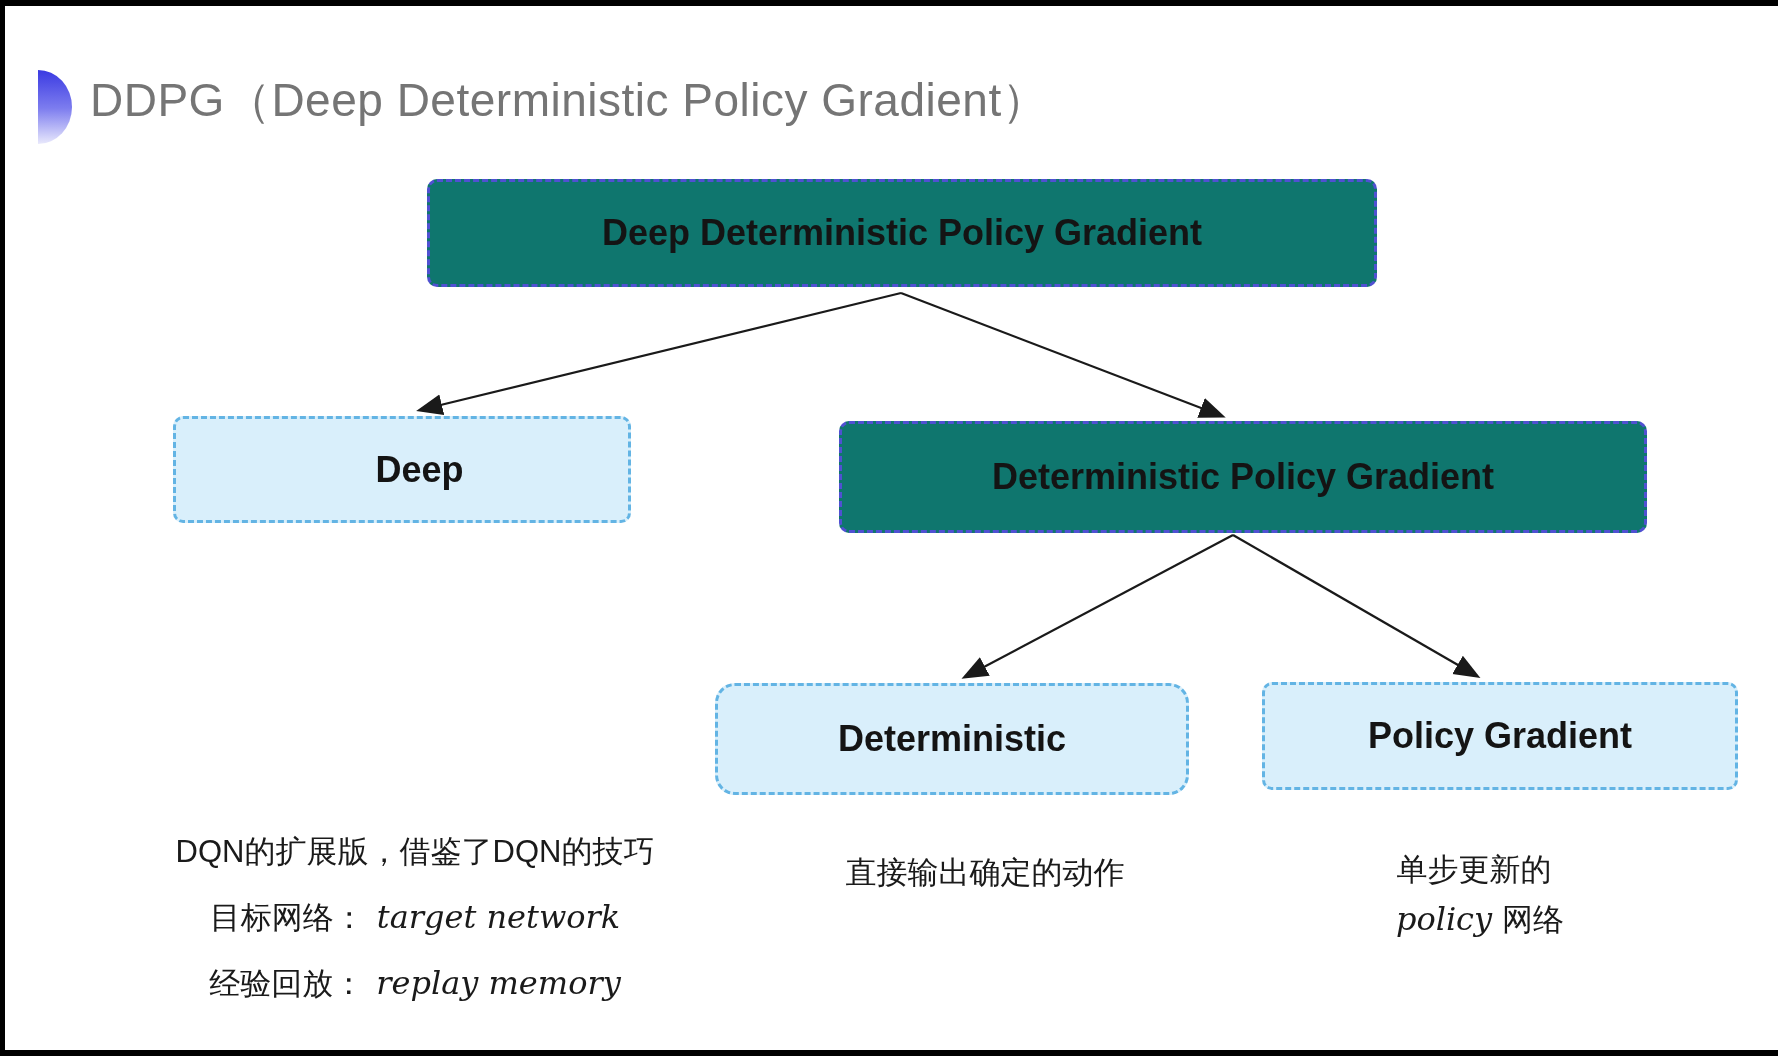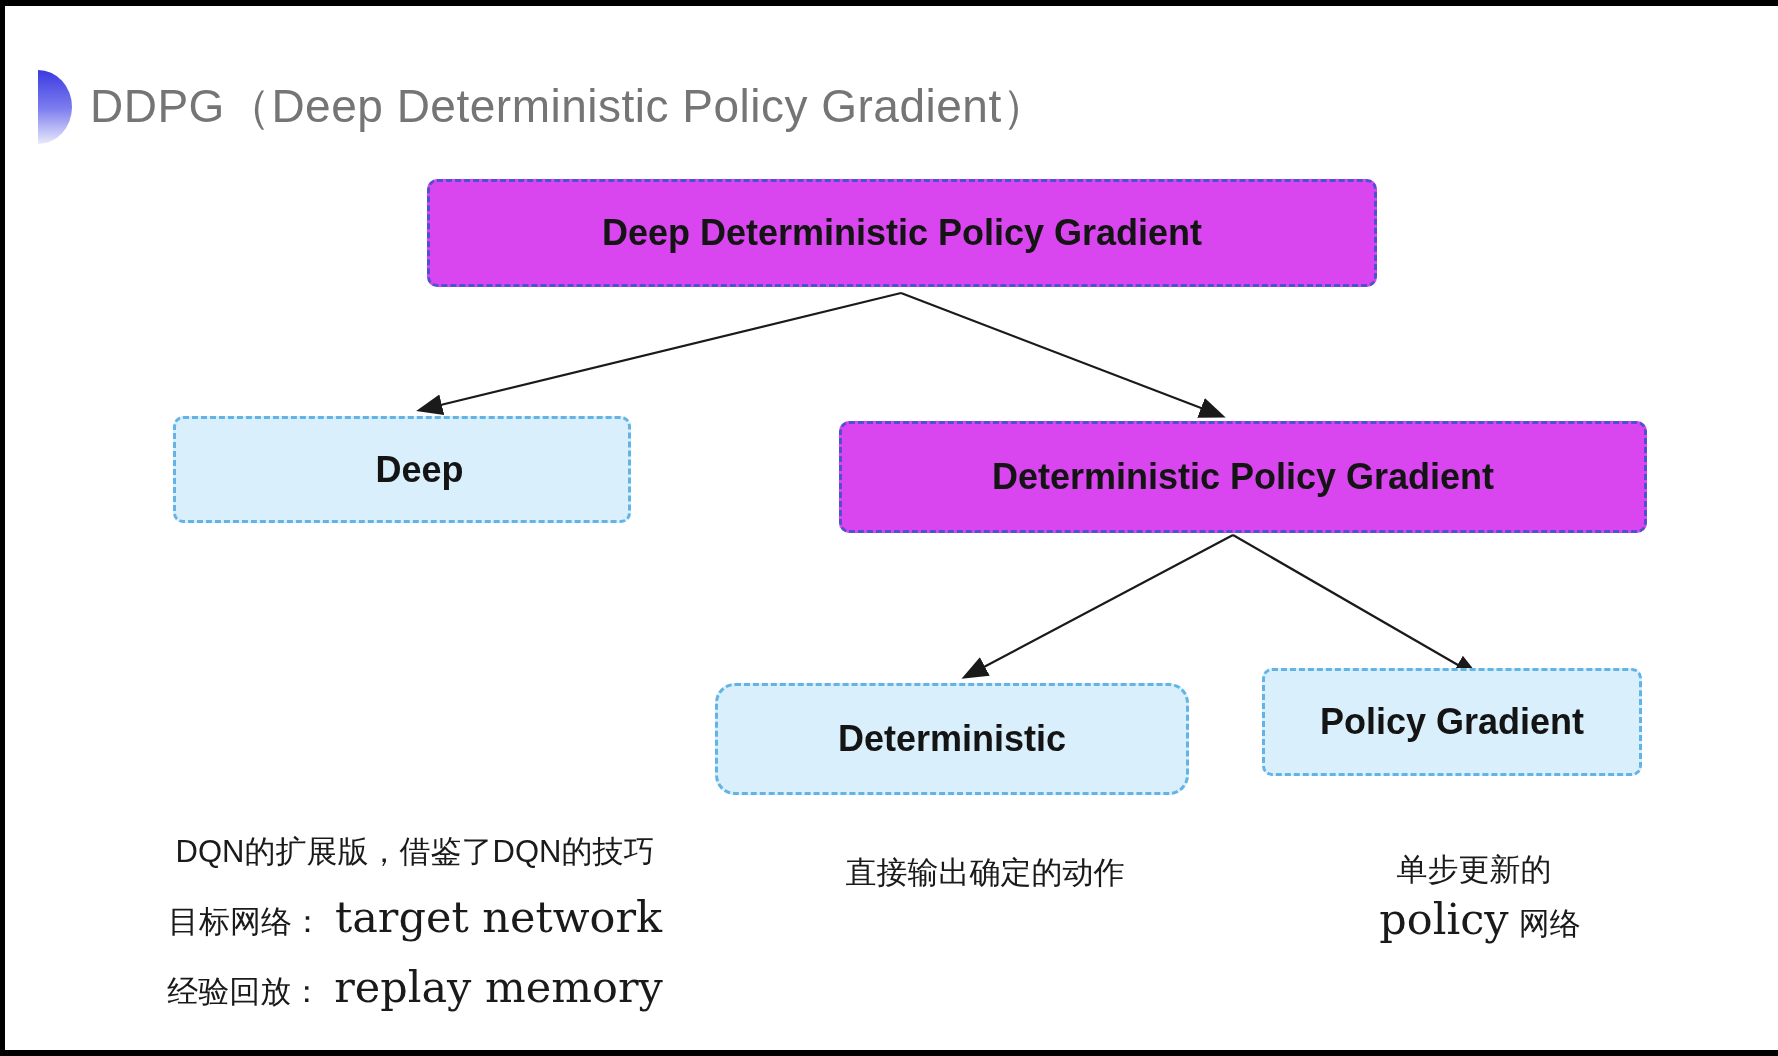--- a/index.html
+++ b/index.html
@@ -11,21 +11,21 @@
     overflow: hidden;
     font-family: "Liberation Sans", sans-serif;
   }
   
   .edge { position: absolute; background: #000000; }
   .edge-top    { left: 0; top: 0; width: 1778px; height: 6px; }
   .edge-left   { left: 0; top: 0; width: 5px;  height: 1056px; }
   .edge-bottom { left: 0; top: 1050px; width: 1778px; height: 6px; }
 
   
-  .hdr { position: absolute; left: 38px; top: 70px; display: flex; align-items: center; gap: 18px; }
+  .hdr { position: absolute; left: 38px; top: 70px; display: flex; gap: 18px; }
   .bullet {
     width: 34px; height: 74px;
     border-top-right-radius: 100% 50%;
     border-bottom-right-radius: 100% 50%;
     background: linear-gradient(180deg, #3a3ae2 0%, #7d7def 52%, #e9e9fc 100%);
   }
   .title {
     margin: 0;
     font-size: 46px;
     font-weight: 500;
@@ -36,36 +36,36 @@
 
   
   .node {
     position: absolute;
     box-sizing: border-box;
     border-radius: 10px;
     display: flex; align-items: center; justify-content: center;
     font-size: 36px; font-weight: 600; color: #141414;
     white-space: nowrap;
   }
-  .node-purple { background: #d946ef; border: 3px dashed #5050d2; }
+  .node-purple { background: #0f766e; border: 3px dashed #5050d2; }
   .node-cyan   { background: #d9effb; border: 3px dashed #63b4e4; }
 
   .node-root { left: 427px;  top: 179px; width: 950px; height: 108px; }
   .node-deep { left: 173px;  top: 416px; width: 458px; height: 107px; padding-left: 35px; }
   .node-dpg  { left: 839px;  top: 421px; width: 808px; height: 112px; }
   .node-det  { left: 715px;  top: 683px; width: 474px; height: 112px; border-radius: 20px; }
-  .node-pg   { left: 1262px; top: 668px; width: 380px; height: 108px; }
+  .node-pg   { left: 1262px; top: 682px; width: 476px; height: 108px; }
 
   .arrows { position: absolute; left: 0; top: 0; }
 
   
   .note { position: absolute; text-align: center; color: #1a1a1a; }
   .note-line { white-space: nowrap; }
   .cjk  { font-size: 31px; font-weight: 500; font-family: "Liberation Sans", sans-serif; }
-  .term { font-size: 43px; font-family: "DejaVu Serif", serif; margin-left: 12px; }
+  .term { font-size: 32px; font-style: italic; font-family: "DejaVu Serif", serif; margin-left: 12px; }
   .term-lead { margin-left: 12px; margin-right: 10px; }
   .formula { font-size: 33px; font-style: italic; font-family: "DejaVu Serif", serif; }
 
   .note-dqn    { left: 115px;  top: 822px; width: 600px; line-height: 60px; }
   .note-det    { left: 760px;  top: 851px; width: 450px; line-height: 44px; }
   .note-policy { left: 1268px; top: 848px; width: 412px; line-height: 44px; }
 </style>
 </head>
 <body>
 

